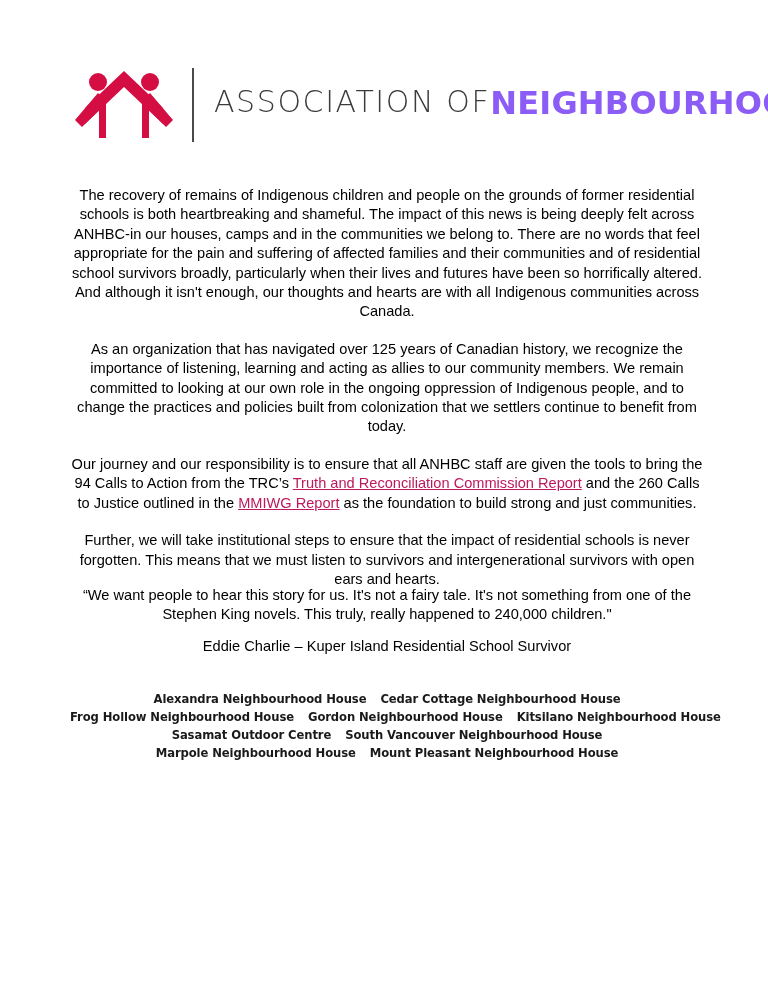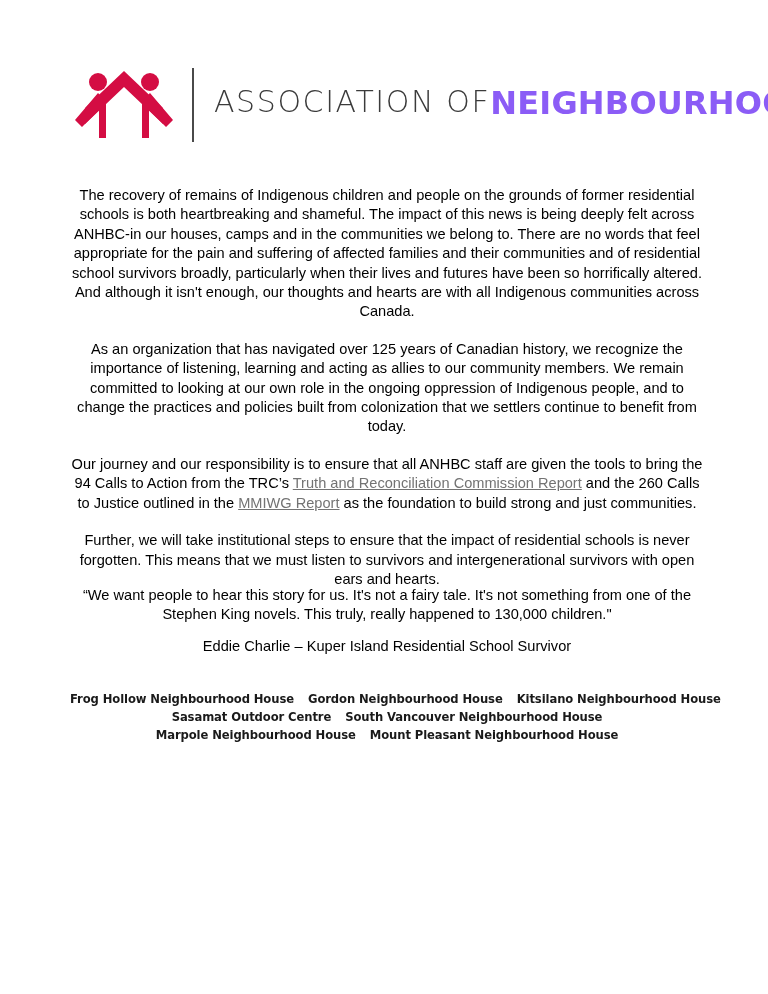--- a/index.html
+++ b/index.html
@@ -90,21 +90,21 @@
     font-family: "Liberation Sans", sans-serif;
     font-size: 14.6px;
     line-height: 19.4px;
     color: #000000;
     margin: 0 0 18px 0;
     text-align: center;
   }
   .para:last-child { margin-bottom: 18px; }
 
   a.doclink {
-    color: #737373;
+    color: #be185d;
     text-decoration: underline;
   }
 
   
   .quote-block {
     position: absolute;
     left: 70px;
     top: 586px;
     width: 634px;
     text-align: center;
@@ -178,23 +178,24 @@
 
     <p class="para">As an organization that has navigated over 125 years of Canadian history, we recognize the importance of listening, learning and acting as allies to our community members. We remain committed to looking at our own role in the ongoing oppression of Indigenous people, and to change the practices and policies built from colonization that we settlers continue to benefit from today.</p>
 
     <p class="para"><span>Our journey and our responsibility is to ensure that all ANHBC staff are given the tools to bring the 94 Calls to Action from the TRC’s </span><a class="doclink" href="#">Truth and Reconciliation Commission Report</a><span> and the 260 Calls to Justice outlined in the </span><a class="doclink" href="#">MMIWG Report</a><span> as the foundation to build strong and just communities.</span></p>
 
     <p class="para">Further, we will take institutional steps to ensure that the impact of residential schools is never forgotten. This means that we must listen to survivors and intergenerational survivors with open ears and hearts.</p>
 
   </div>
 
   <div class="quote-block">
-    <p class="quote-text">“We want people to hear this story for us. It's not a fairy tale. It's not something from one of the Stephen King novels. This truly, really happened to 130,000 children."</p>
+    <p class="quote-text">“We want people to hear this story for us. It's not a fairy tale. It's not something from one of the Stephen King novels. This truly, really happened to 240,000 children."</p>
     <p class="quote-attrib">Eddie Charlie – Kuper Island Residential School Survivor</p>
   </div>
 
   <div class="house-list">
+      <div class="house-line"><span class="house-item">Alexandra Neighbourhood House</span><span class="house-item">Cedar Cottage Neighbourhood House</span></div>
       <div class="house-line"><span class="house-item">Frog Hollow Neighbourhood House</span><span class="house-item">Gordon Neighbourhood House</span><span class="house-item">Kitsilano Neighbourhood House</span></div>
       <div class="house-line"><span class="house-item">Sasamat Outdoor Centre</span><span class="house-item">South Vancouver Neighbourhood House</span></div>
       <div class="house-line"><span class="house-item">Marpole Neighbourhood House</span><span class="house-item">Mount Pleasant Neighbourhood House</span></div>
     </div>
 
 </div>
 
 </body></html>

